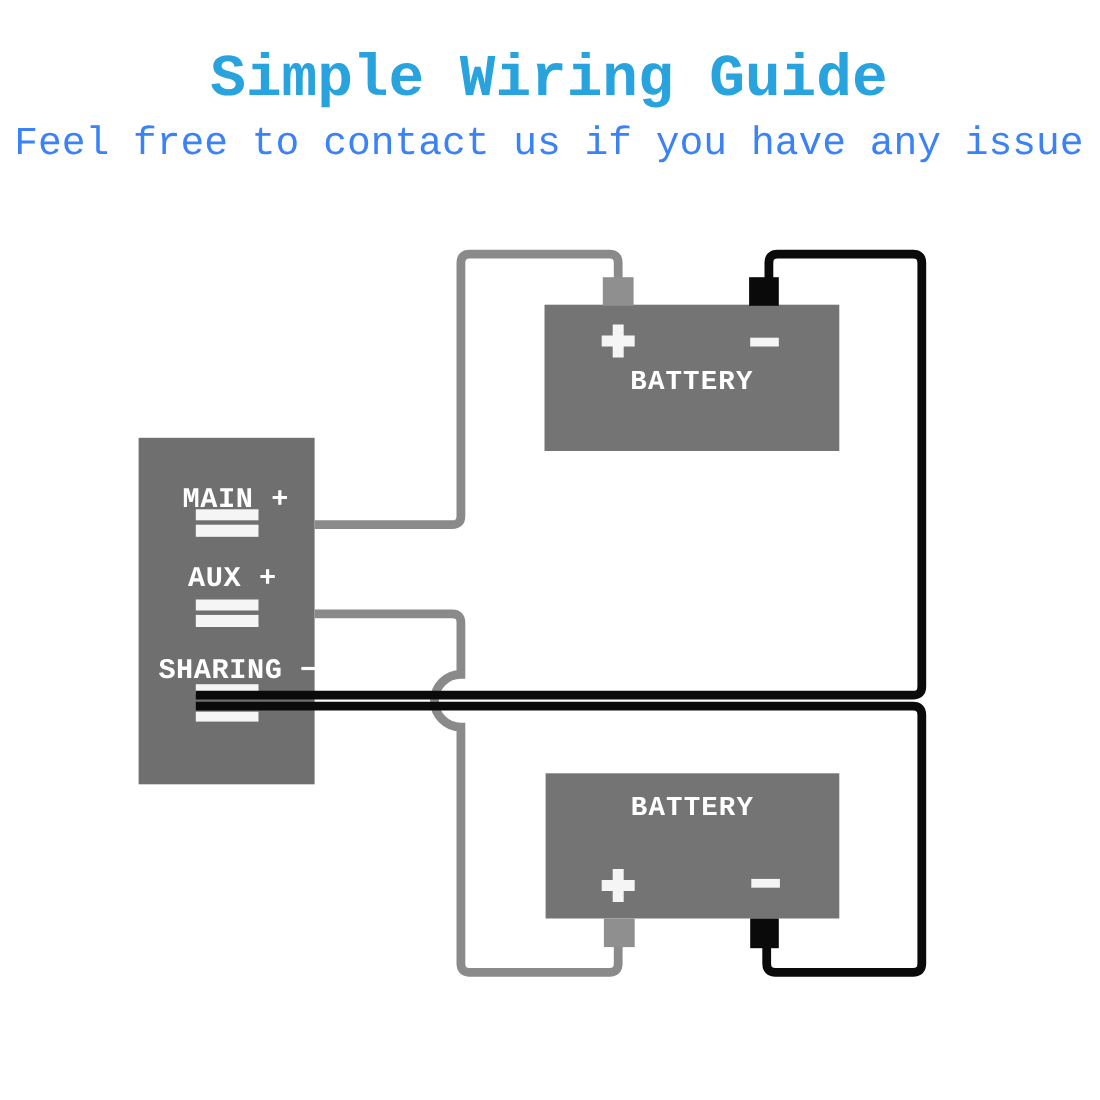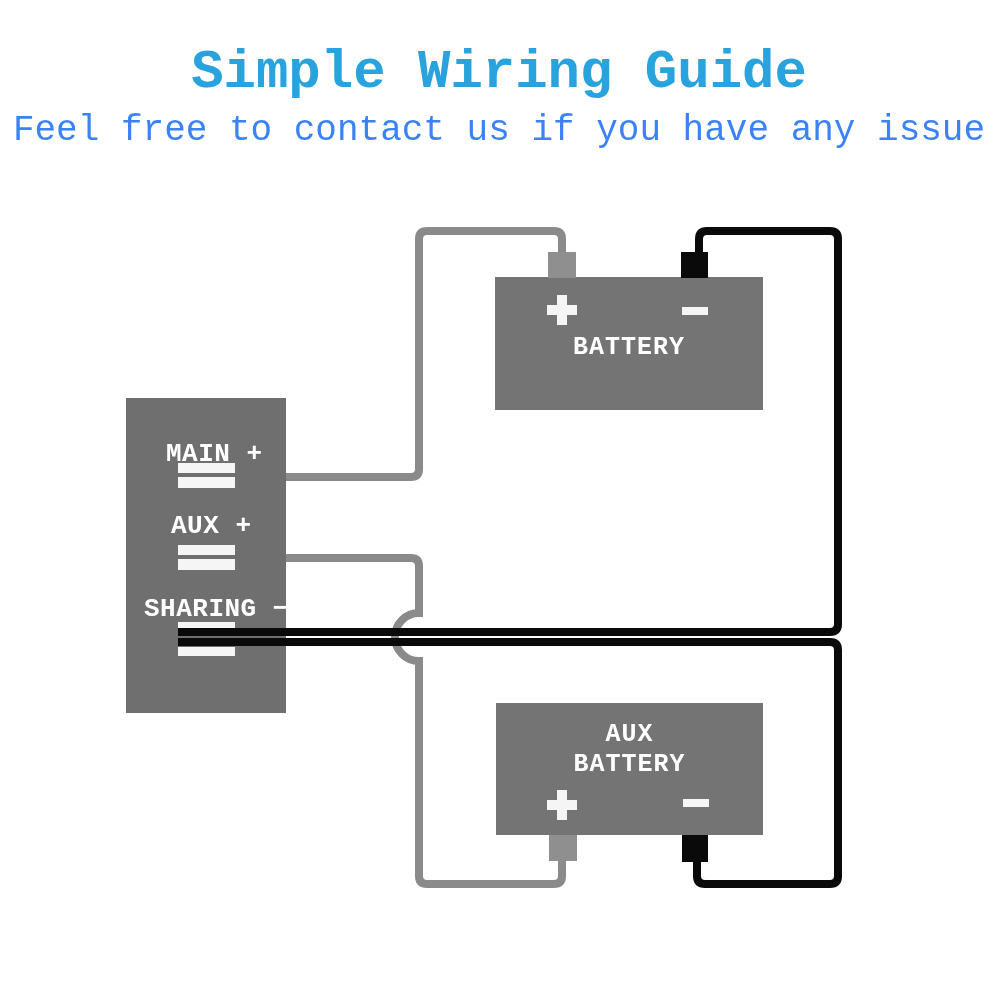--- a/index.html
+++ b/index.html
@@ -116,19 +116,18 @@
   <div class="port-label aux">AUX +</div>
   <div class="port-label sharing">SHARING −</div>
 
   <div class="battery-name main">
     <div>BATTERY</div>
   </div>
   <span class="plus-icon main"></span>
   <span class="minus-icon main"></span>
 
   <div class="battery-name aux">
-    <div>AUX</div>
     <div>BATTERY</div>
   </div>
   <span class="plus-icon aux"></span>
   <span class="minus-icon aux"></span>
 
 </div>
 
 </body></html>

